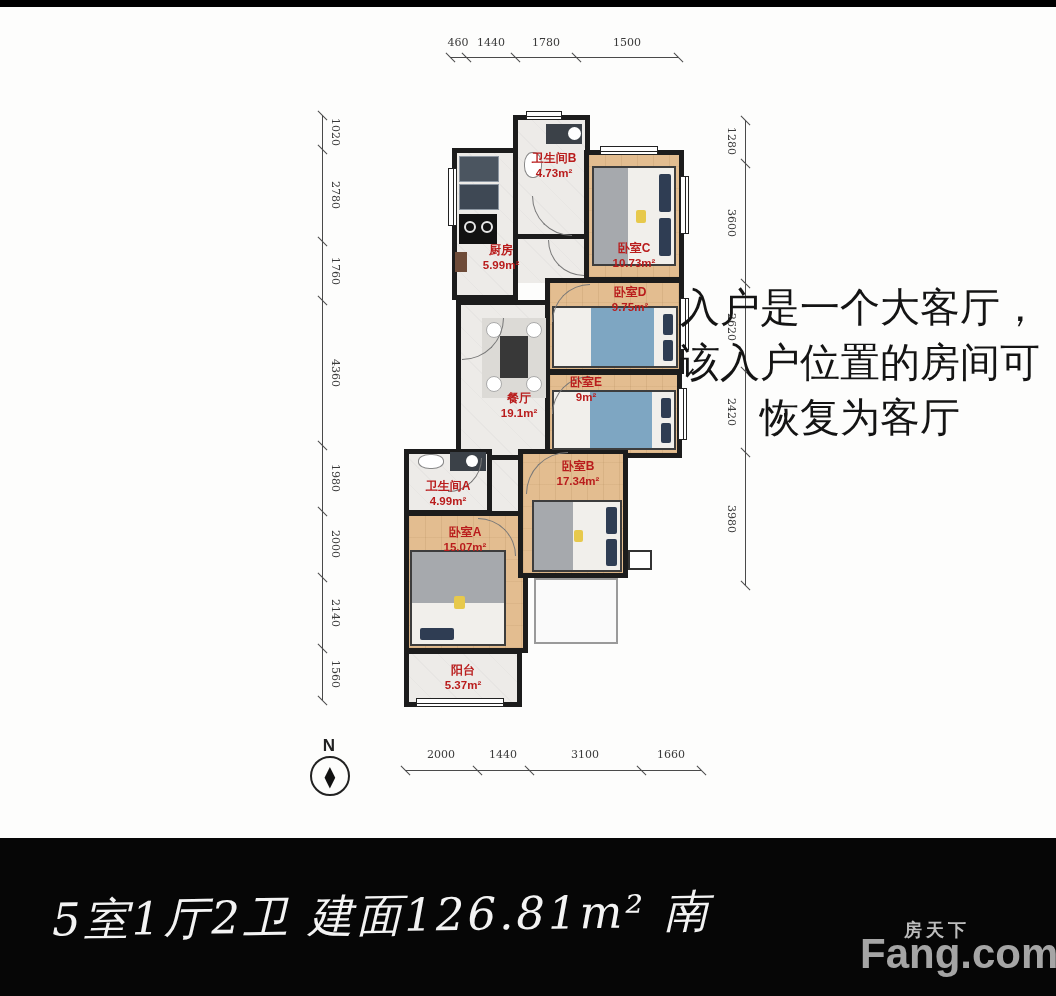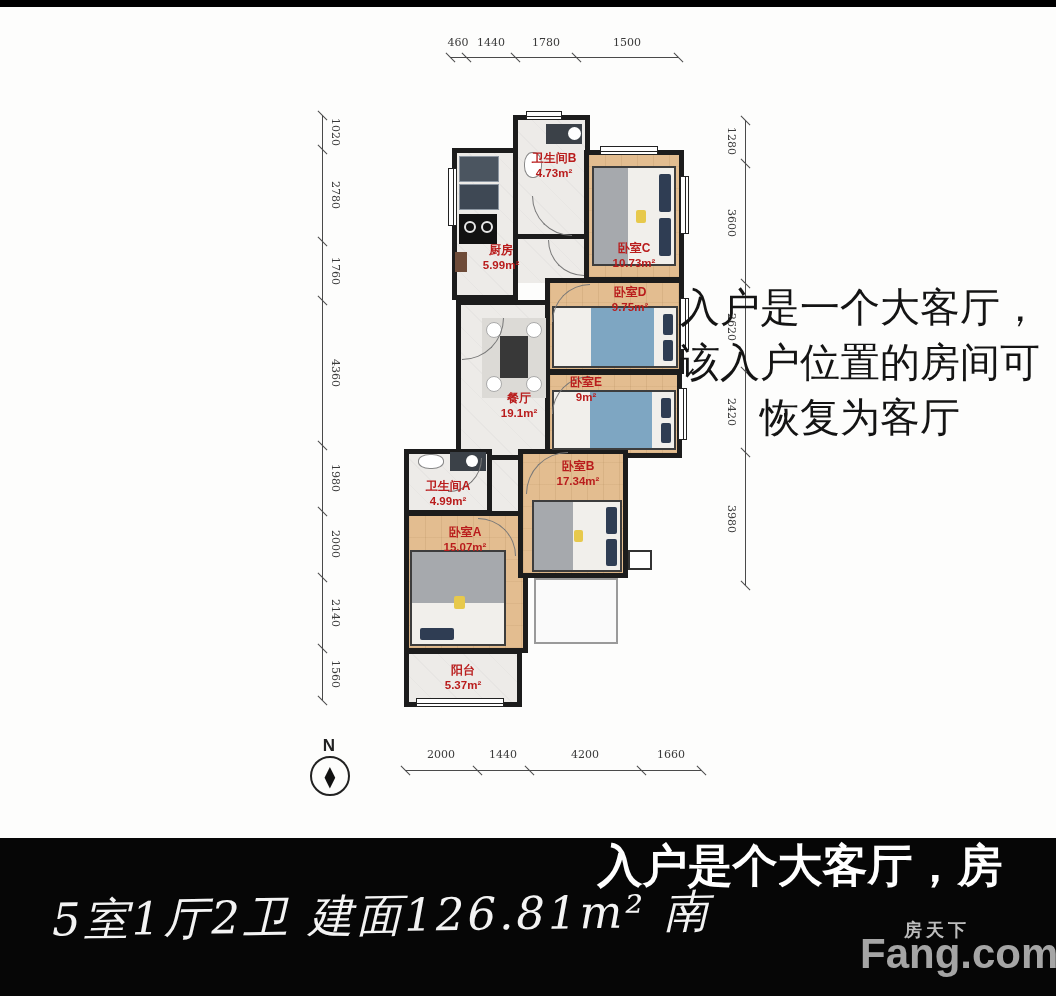--- a/index.html
+++ b/index.html
@@ -98,21 +98,21 @@
   <div class="tick" style="left:739px;top:452px;"></div>
   <div class="tick" style="left:739px;top:585px;"></div>
 
   <span class="dlab" style="left:458px;top:42px;">460</span>
   <span class="dlab" style="left:491px;top:42px;">1440</span>
   <span class="dlab" style="left:546px;top:42px;">1780</span>
   <span class="dlab" style="left:627px;top:42px;">1500</span>
 
   <span class="dlab" style="left:441px;top:754px;">2000</span>
   <span class="dlab" style="left:503px;top:754px;">1440</span>
-  <span class="dlab" style="left:585px;top:754px;">4200</span>
+  <span class="dlab" style="left:585px;top:754px;">3100</span>
   <span class="dlab" style="left:671px;top:754px;">1660</span>
 
   <span class="dlab v" style="left:335px;top:132px;">1020</span>
   <span class="dlab v" style="left:335px;top:195px;">2780</span>
   <span class="dlab v" style="left:335px;top:271px;">1760</span>
   <span class="dlab v" style="left:335px;top:373px;">4360</span>
   <span class="dlab v" style="left:335px;top:478px;">1980</span>
   <span class="dlab v" style="left:335px;top:544px;">2000</span>
   <span class="dlab v" style="left:335px;top:613px;">2140</span>
   <span class="dlab v" style="left:335px;top:674px;">1560</span>
@@ -254,20 +254,19 @@
 
   <div class="side-note">
     <div>入户是一个大客厅，</div>
     <div>该入户位置的房间可</div>
     <div>恢复为客厅</div>
   </div>
 
   <div class="footer">
     <div class="foot-left">5室1厅2卫 建面126.81m² 南</div>
     <div class="foot-right">
-      <div>入户是个大客厅，房</div>
     </div>
     <div class="logo">
       <span class="logo-cn">房天下</span>
       <span class="logo-en">Fang.com</span>
     </div>
   </div>
 </div>
 
 </body></html>

